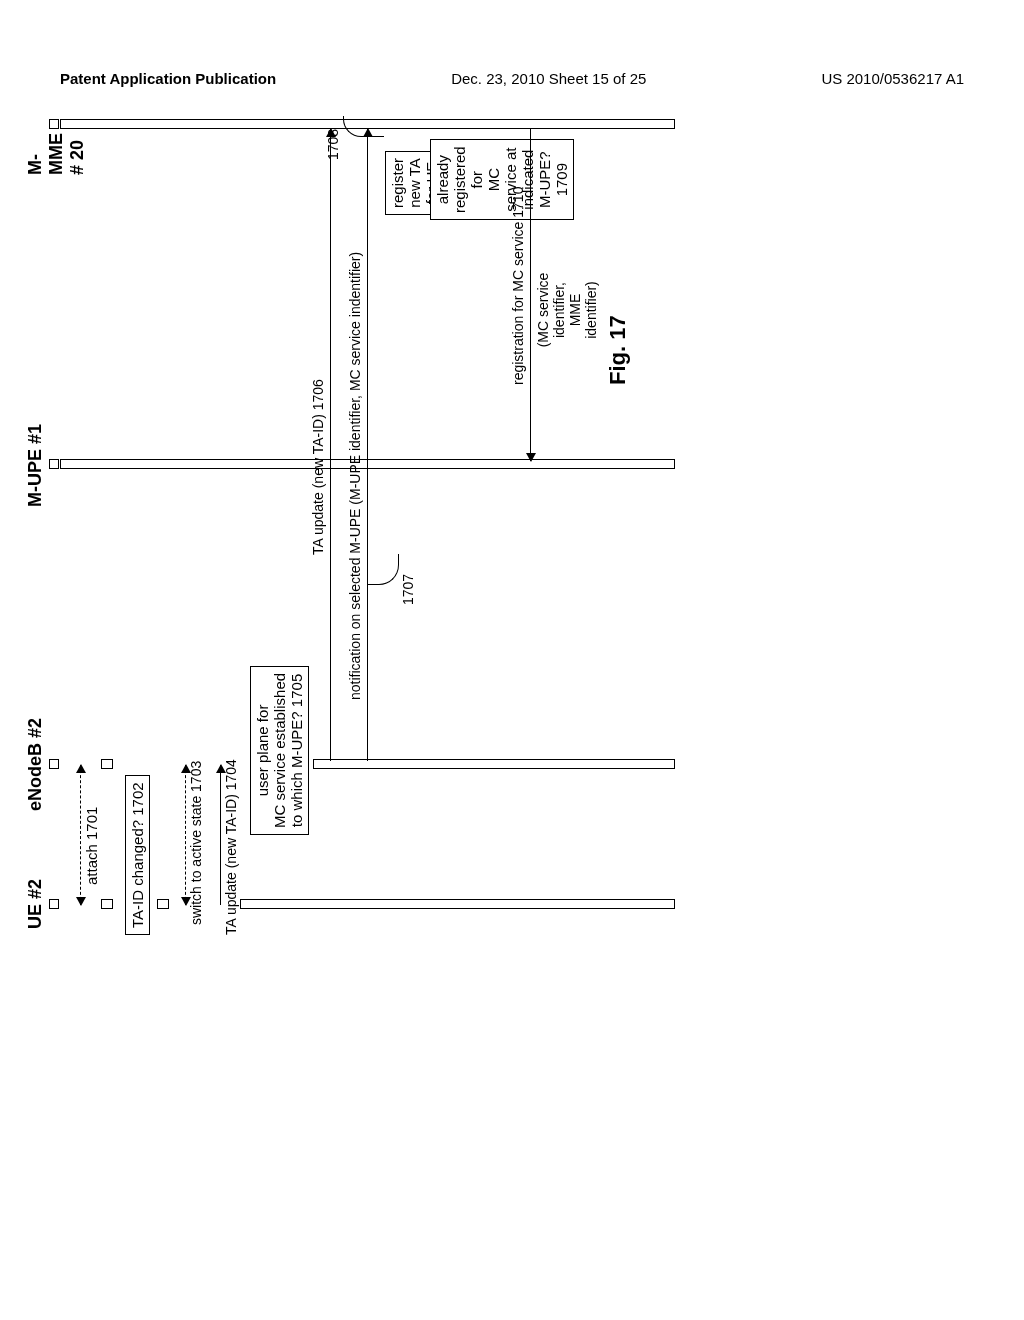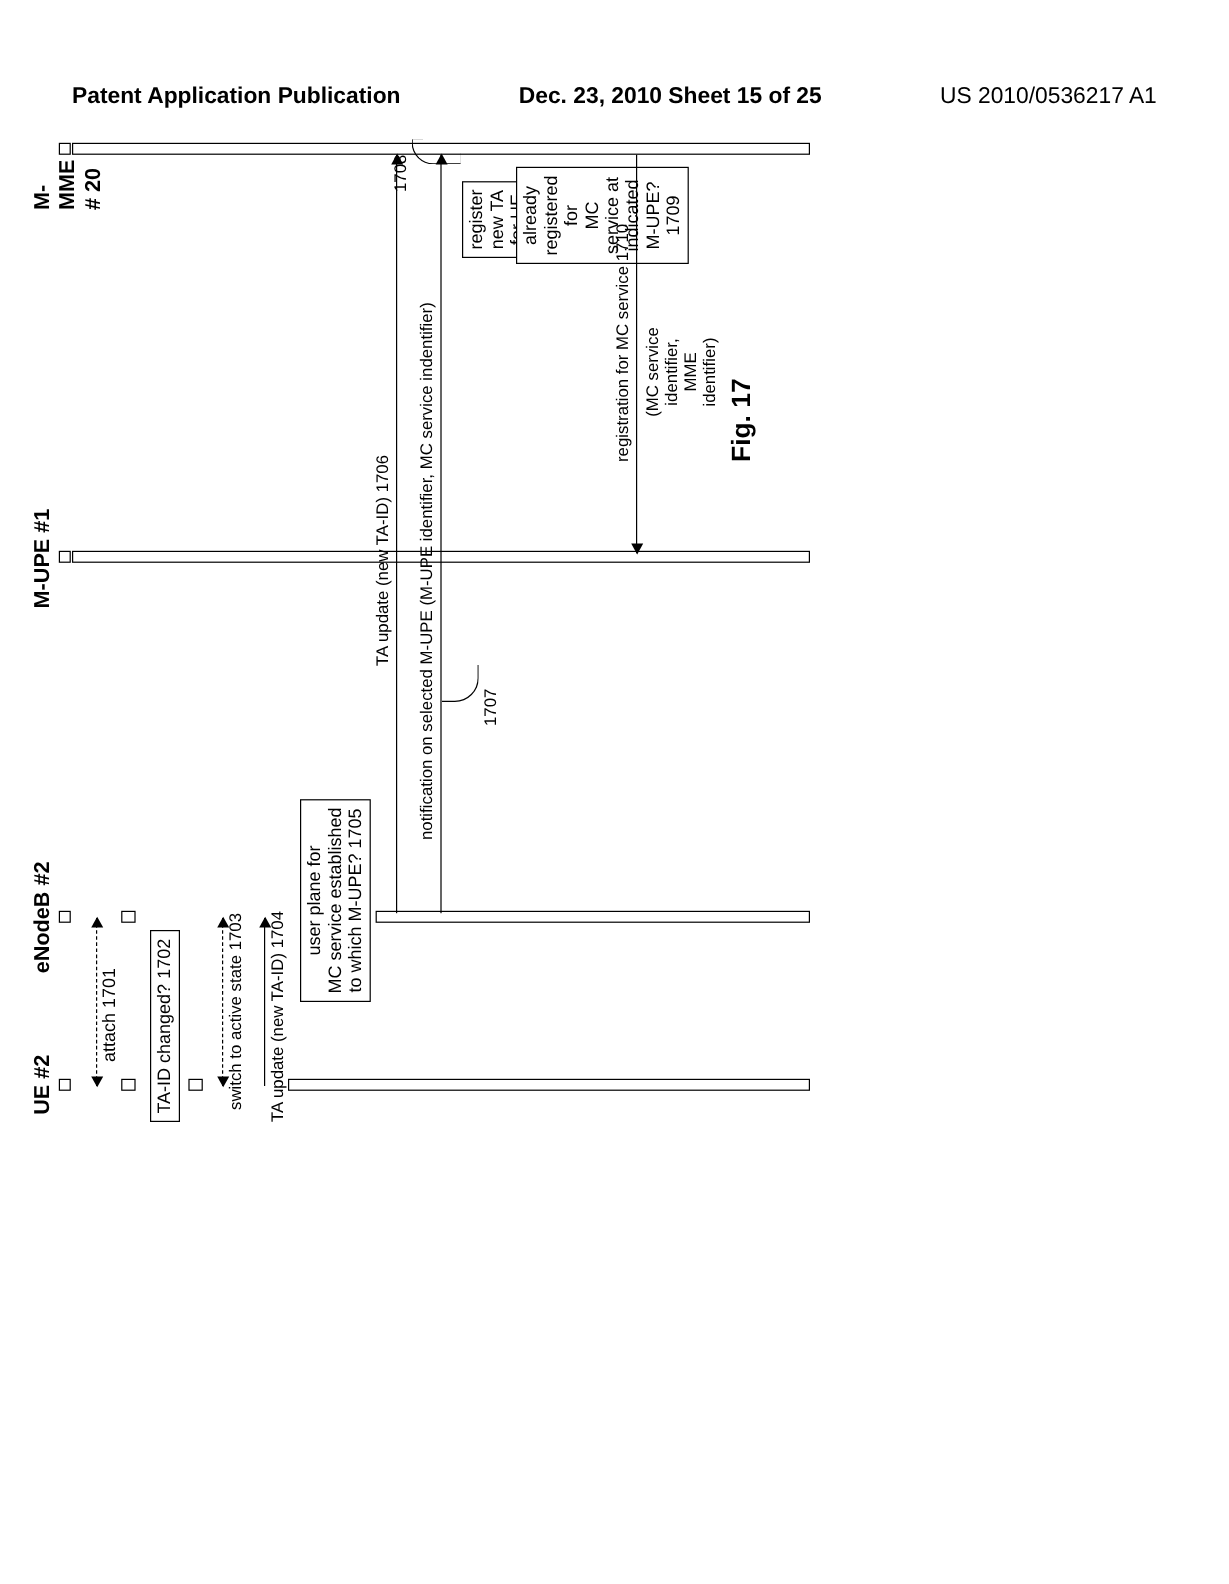--- a/index.html
+++ b/index.html
@@ -13,24 +13,24 @@
   }
   .header {
     position: absolute;
     top: 70px;
     left: 0;
     right: 0;
     padding: 0 60px;
     display: flex;
     justify-content: space-between;
     align-items: baseline;
-    font-size: 19px;
+    font-size: 15px;
   }
   .header .left { font-weight: bold; }
-  .header .center { font-weight: bold; }
+  .header .center { font-weight: normal; }
   .header .right { font-weight: normal; }
 
   .diagram {
     position: absolute;
     top: 140px;
     left: 150px;
     width: 680px;
     height: 930px;
     transform: rotate(-90deg);
     transform-origin: center center;

